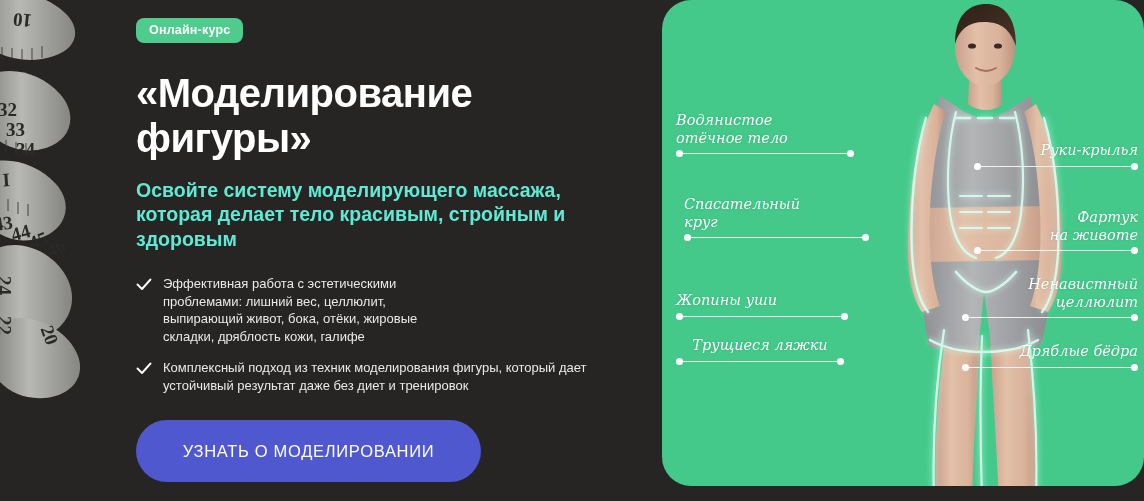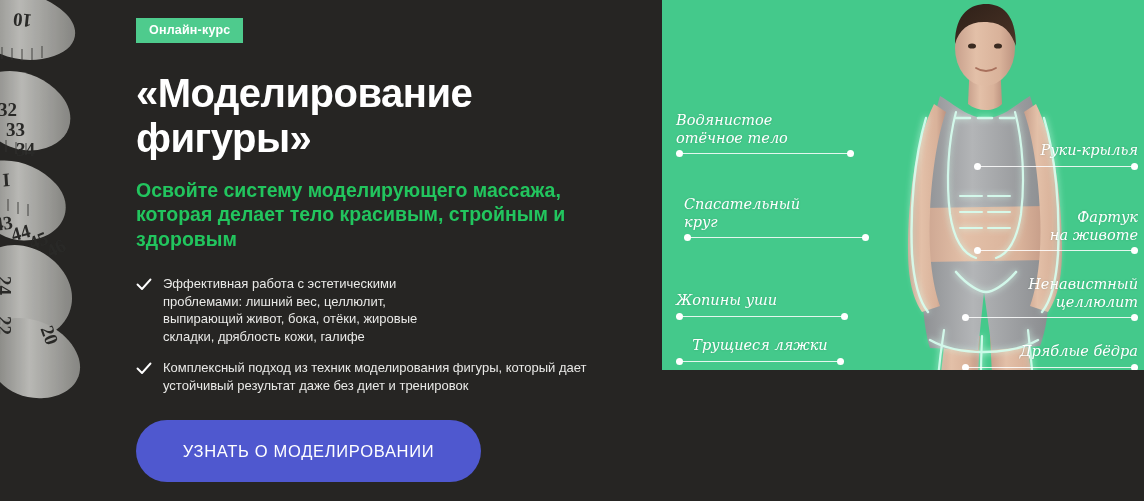--- a/index.html
+++ b/index.html
@@ -48,36 +48,36 @@
   }
 
   .badge {
     display: inline-block;
     background: #4ecb8d;
     color: #ffffff;
     font-size: 12.5px;
     font-weight: bold;
     letter-spacing: 0.2px;
     padding: 5px 13px 6px;
-    border-radius: 0;
+    border-radius: 8px;
   }
 
   .headline {
     margin-top: 28px;
     color: #ffffff;
     font-size: 40px;
     line-height: 1.12;
     font-weight: bold;
     letter-spacing: -0.5px;
     max-width: 420px;
   }
 
   .subhead {
     margin-top: 17px;
-    color: #22c55e;
+    color: #5eead4;
     font-size: 19.5px;
     line-height: 1.26;
     font-weight: bold;
     max-width: 445px;
   }
 
   .features {
     margin-top: 24px;
     width: 480px;
     display: flex;
@@ -122,24 +122,25 @@
     font-size: 16.5px;
     font-weight: normal;
     letter-spacing: 0.7px;
     cursor: pointer;
   }
 
   
   .right-panel {
     position: relative;
     width: 482px;
-    height: 370px;
+    height: 486px;
     flex: 0 0 482px;
     background: #44c98b;
     overflow: hidden;
+    border-radius: 29px;
   }
 
   .model-figure {
     position: absolute;
     left: 198px;
     top: 0;
     width: 250px;
     height: 501px;
   }
 

